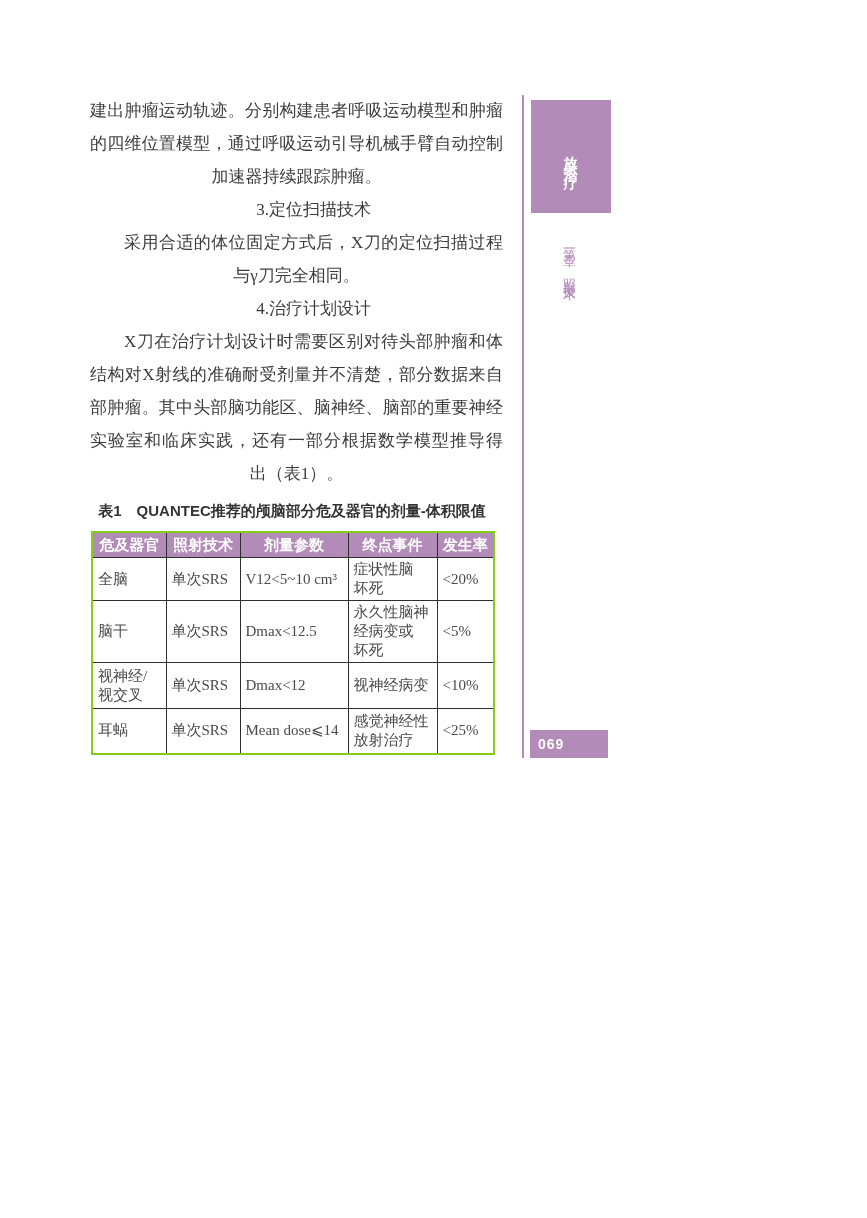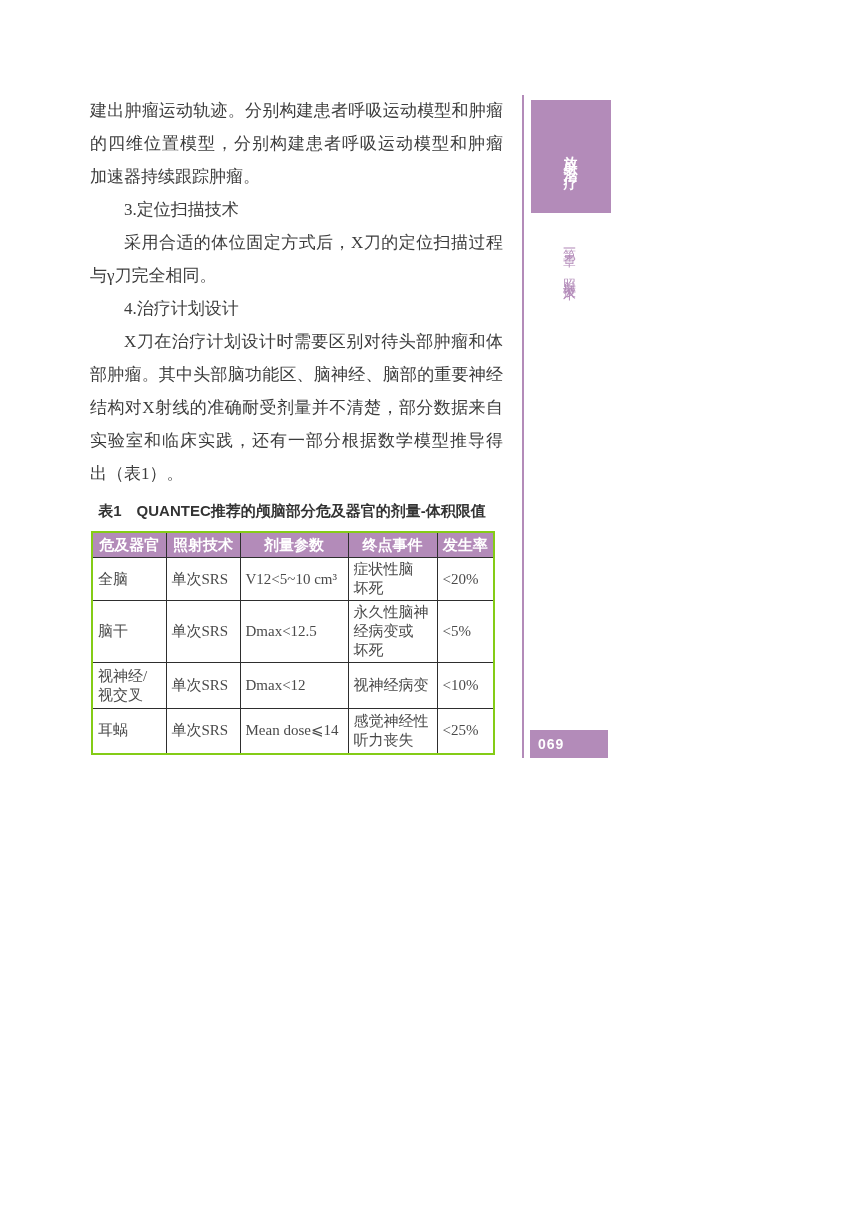--- a/index.html
+++ b/index.html
@@ -5,21 +5,21 @@
   html,body{margin:0;padding:0;background:#ffffff;}
   .page{
     position:relative;width:867px;height:985px;background:#ffffff;
     overflow:hidden;font-family:"Liberation Serif","DejaVu Serif",serif;
   }
   
   .main{
     position:absolute;left:90px;top:94px;width:413px;
     font-size:17px;line-height:33px;color:#3c3c3c;
   }
-  .main p{margin:0;text-align:left;}
+  .main p{margin:0;text-align:center;}
   .main p.j{text-align:justify;text-align-last:justify;}
   .main p.ind{text-indent:2em;}
   
   .tbl-title{
     position:absolute;left:91px;top:502px;width:402px;
     text-align:center;font-family:"Liberation Sans","DejaVu Sans",sans-serif;
     font-weight:bold;font-size:15px;color:#333333;line-height:18px;
   }
   
   table.oar{
@@ -65,29 +65,29 @@
     font-family:"Liberation Sans","DejaVu Sans",sans-serif;
   }
 </style>
 </head>
 <body>
 
 <div class="page">
 
   <div class="main">
     <p class="j">建出肿瘤运动轨迹。分别构建患者呼吸运动模型和肿瘤</p>
-    <p class="j">的四维位置模型，分别构建患者呼吸运动模型和肿瘤</p>
+    <p class="j">的四维位置模型，通过呼吸运动引导机械手臂自动控制</p>
     <p>加速器持续跟踪肿瘤。</p>
     <p class="ind">3.定位扫描技术</p>
     <p class="j ind">采用合适的体位固定方式后，X刀的定位扫描过程</p>
     <p>与γ刀完全相同。</p>
     <p class="ind">4.治疗计划设计</p>
     <p class="j ind">X刀在治疗计划设计时需要区别对待头部肿瘤和体</p>
+    <p class="j">结构对X射线的准确耐受剂量并不清楚，部分数据来自</p>
     <p class="j">部肿瘤。其中头部脑功能区、脑神经、脑部的重要神经</p>
-    <p class="j">结构对X射线的准确耐受剂量并不清楚，部分数据来自</p>
     <p class="j">实验室和临床实践，还有一部分根据数学模型推导得</p>
     <p>出（表1）。</p>
   </div>
 
   <div class="tbl-title">表1　QUANTEC推荐的颅脑部分危及器官的剂量-体积限值</div>
 
   <table class="oar">
     <colgroup>
       <col style="width:74px">
         <col style="width:74px">
@@ -128,21 +128,21 @@
         <td>单次SRS</td>
         <td>Dmax&lt;12</td>
         <td>视神经病变</td>
         <td>&lt;10%</td>
       </tr>
       <tr class="r4">
         <td>耳蜗</td>
         <td>单次SRS</td>
         <td>Mean dose⩽14</td>
         <td>感觉神经性
-听力丧失</td>
+放射治疗</td>
         <td>&lt;25%</td>
       </tr>
     </tbody>
   </table>
 
   <div class="side-rule"></div>
 
   <div class="title-tab">
     <span>放射治疗</span>
   </div>

